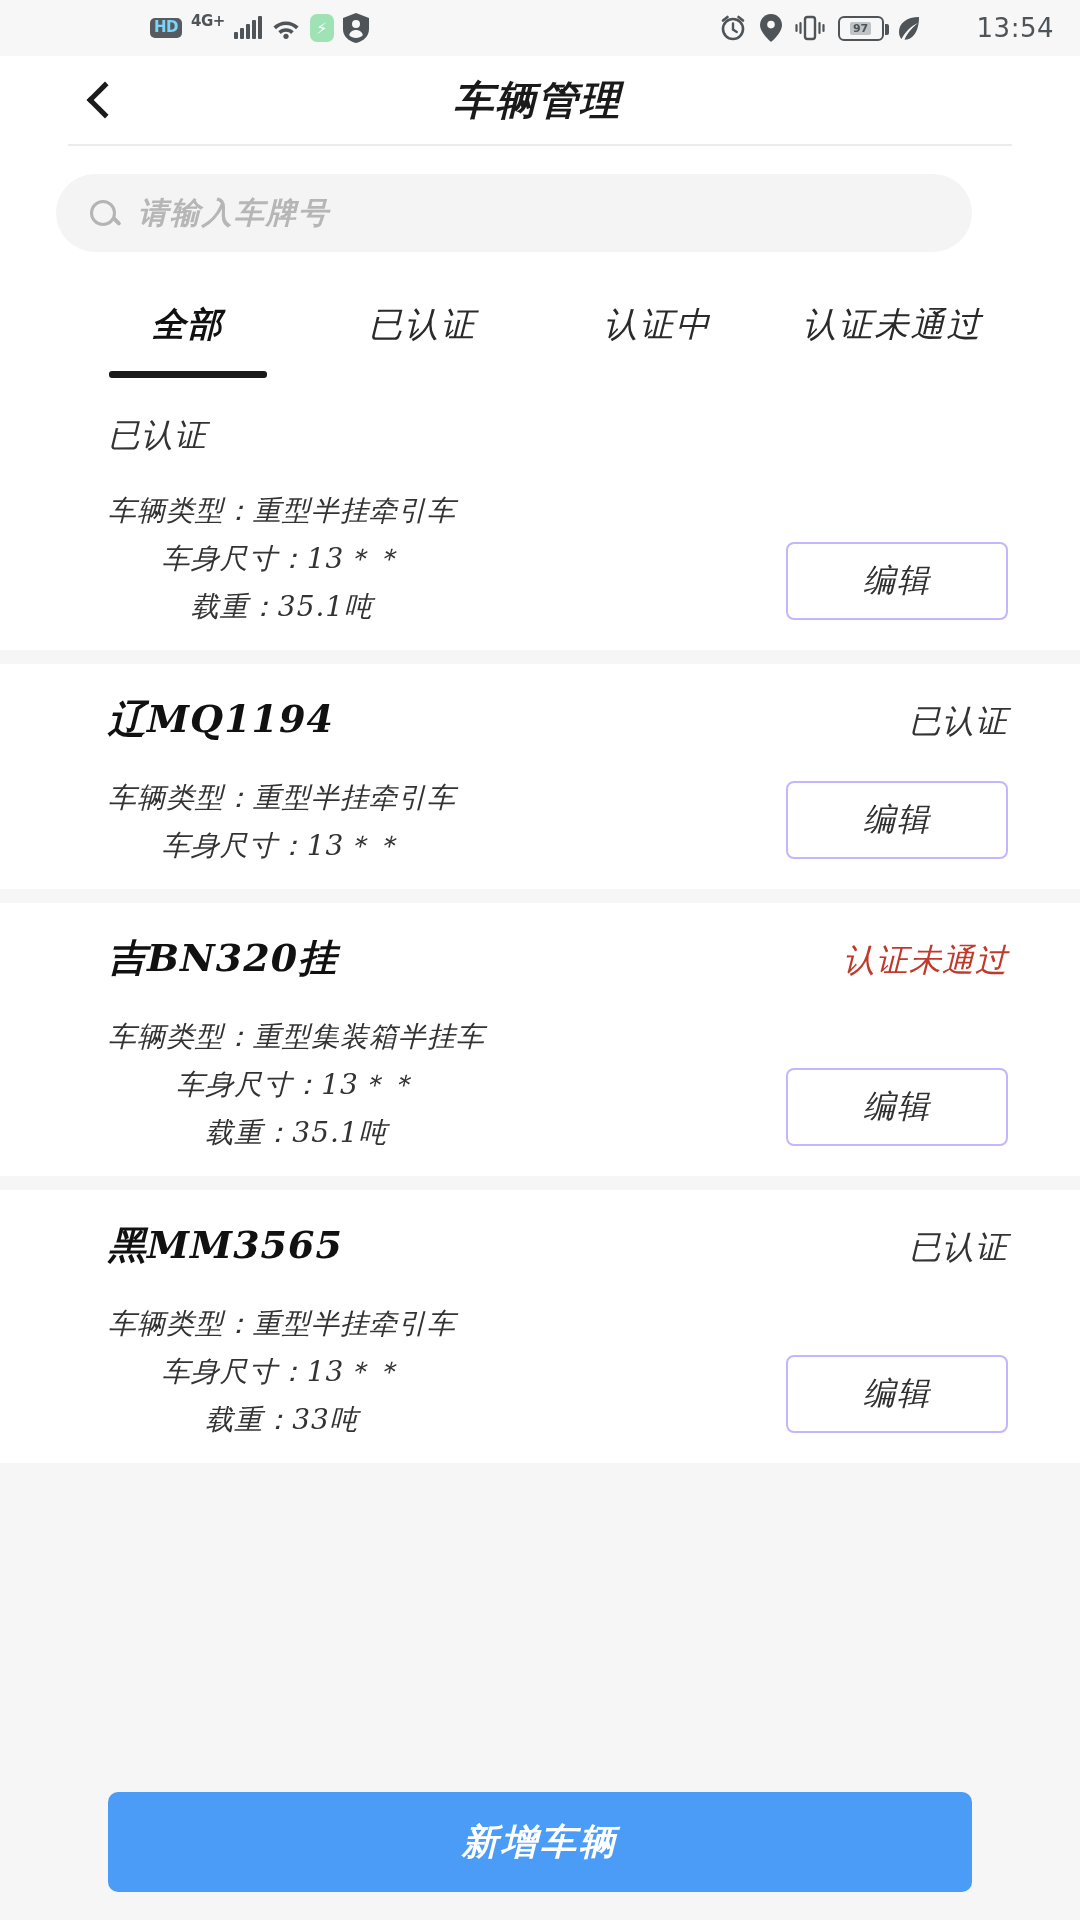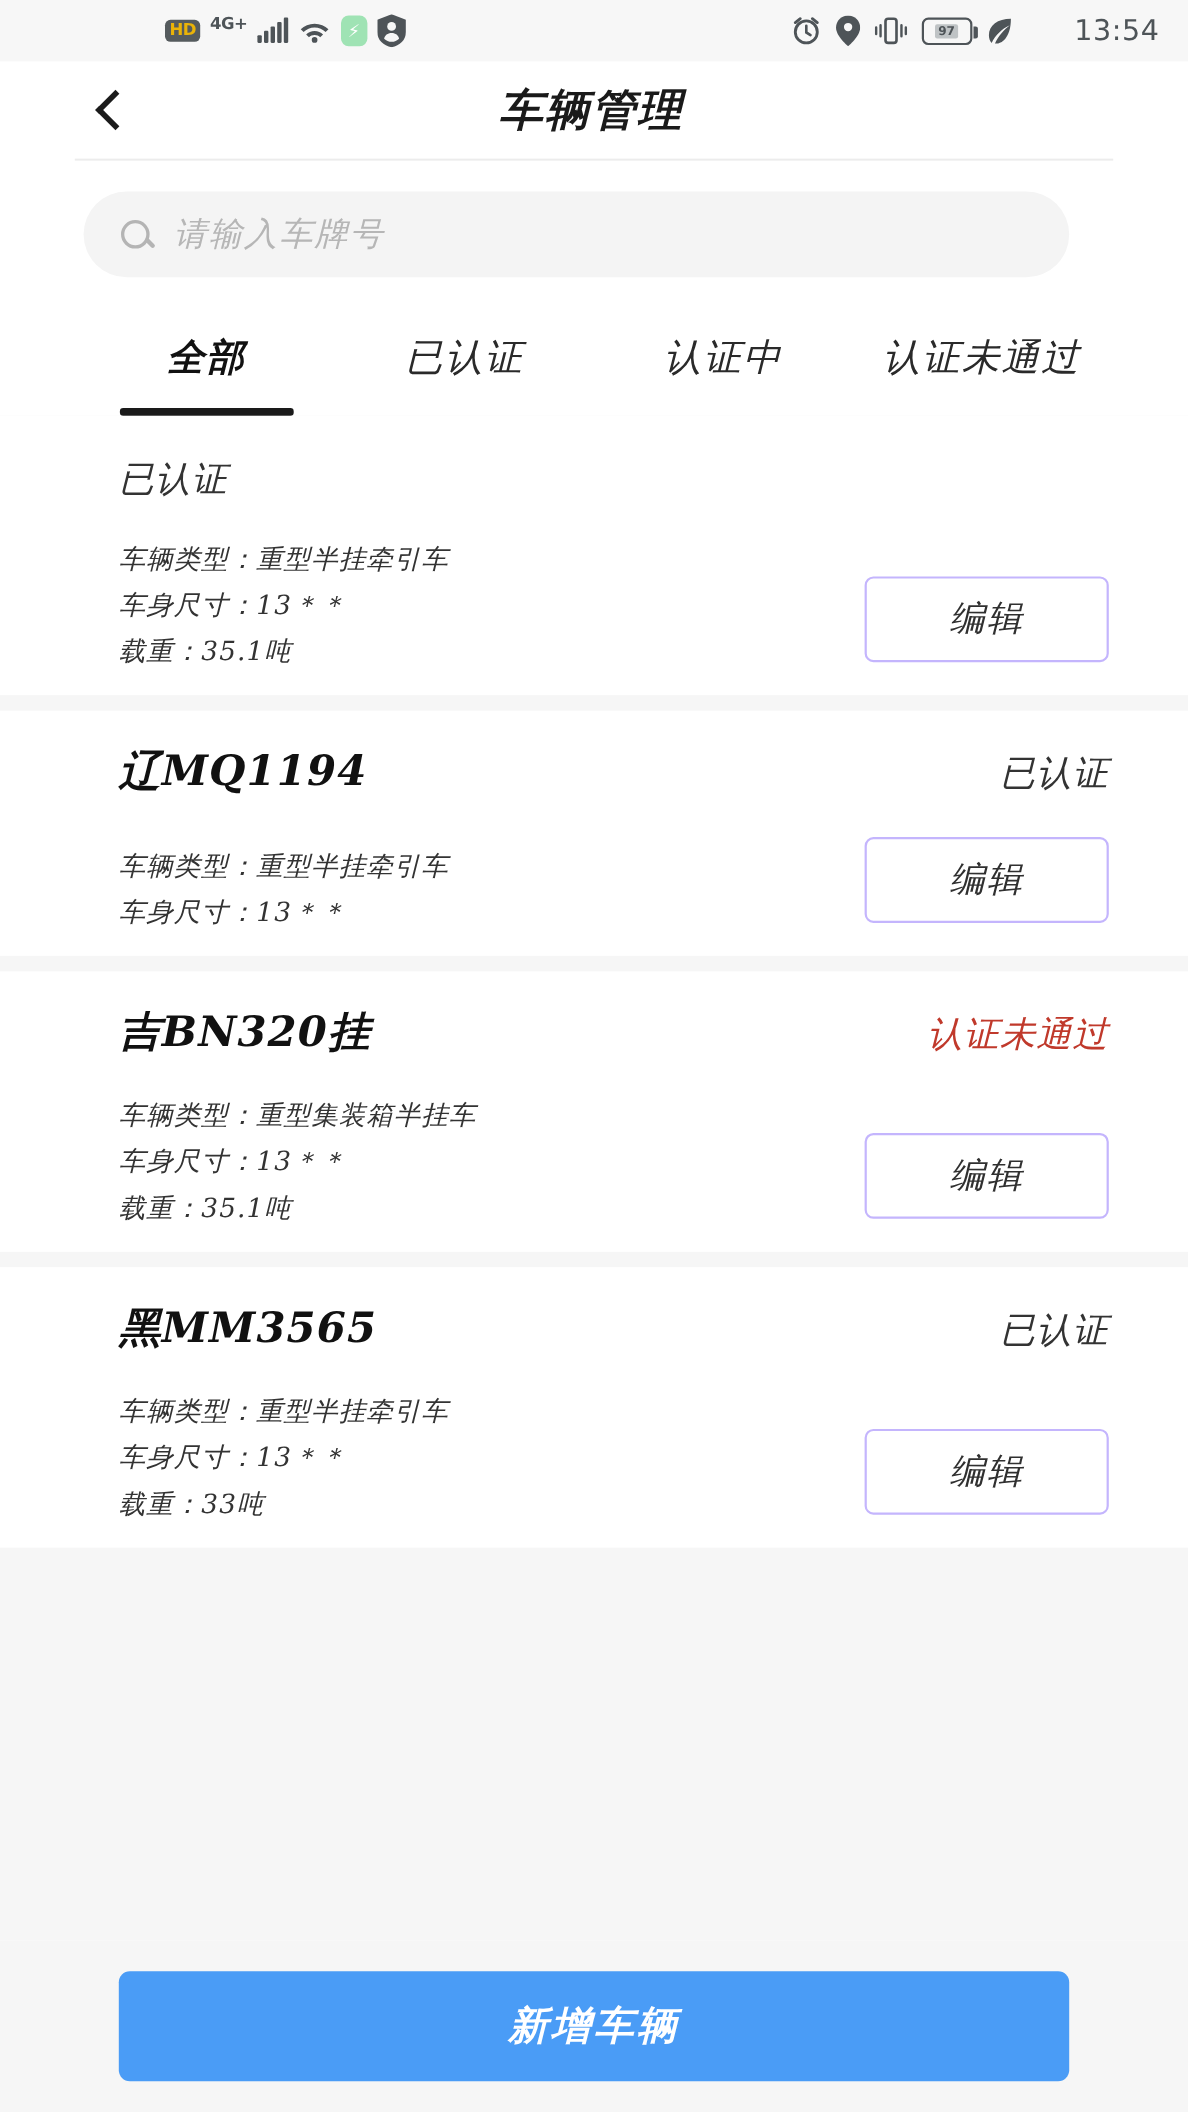--- a/index.html
+++ b/index.html
@@ -26,21 +26,21 @@
     background: #f7f7f7;
     display: flex;
     align-items: center;
     padding: 0 26px 0 150px;
     position: relative;
   }
   .sb-left { display: flex; align-items: center; gap: 9px; }
   .sb-right { display: flex; align-items: center; gap: 13px; margin-left: auto; }
   .ic { display: inline-flex; align-items: center; justify-content: center; }
   .hd-badge {
-    background: #555b5e; color: #eab308; font-size: 15px; font-weight: bold;
+    background: #555b5e; color: #7dd3fc; font-size: 15px; font-weight: bold;
     border-radius: 5px; padding: 2px 4px 3px 4px; line-height: 1;
     letter-spacing: -0.5px;
   }
   .g4 { font-size: 15px; color: #4e5458; font-weight: bold; position: relative; top: -7px; letter-spacing: -0.5px;}
   .bars { display: flex; align-items: flex-end; gap: 2px; height: 22px; }
   .bars i { width: 4px; background: #4e5458; border-radius: 1px; display: block; }
   .bars i:nth-child(1){height:7px}.bars i:nth-child(2){height:11px}
   .bars i:nth-child(3){height:15px}.bars i:nth-child(4){height:19px}.bars i:nth-child(5){height:23px}
   .green-chip {
     width: 24px; height: 28px; border-radius: 7px; background: #9fe3b4;
@@ -80,21 +80,21 @@
     font-size: 40px; color: #1a1a1a; letter-spacing: 2px;
     font-family: "DejaVu Serif", "Liberation Serif", serif;
     font-weight: 600; font-style: italic;
     pointer-events: none;
   }
 
   
   .toppanel { background: #ffffff; padding: 0 0 0 0; }
   .divider-top { height: 2px; background: #ececec; margin: 0 68px; }
 
-  .searchwrap { padding: 28px 108px 0 76px; }
+  .searchwrap { padding: 28px 108px 0 56px; font-weight: bold; }
   .searchbar {
     height: 78px; background: #f4f4f4; border-radius: 39px;
     display: flex; align-items: center; padding: 0 34px;
   }
   .mag {
     width: 26px; height: 26px; border: 3.5px solid #b4b4b4; border-radius: 50%;
     position: relative; flex: 0 0 auto;
   }
   .mag::after {
     content: ""; position: absolute; width: 11px; height: 3.5px;
@@ -148,23 +148,24 @@
     font-size: 32px; letter-spacing: 1px; padding-top: 6px;
     font-family: "DejaVu Serif", "Liberation Serif", serif;
     font-style: italic; font-weight: 500;
   }
   .card-body {
     display: flex; justify-content: space-between; align-items: flex-end;
     margin-top: 34px;
   }
   .specs { display: flex; flex-direction: column; gap: 10px; }
   .spec {
-    font-size: 24px; color: #333333; letter-spacing: 1px;
+    font-size: 28px; color: #333333; letter-spacing: 1px;
     font-family: "DejaVu Serif", "Liberation Serif", serif;
     font-style: italic;
+    text-align: center;
   }
   .edit-btn {
     width: 222px; height: 78px; border: 2px solid #c4b5fd; border-radius: 8px;
     background: #ffffff; display: flex; align-items: center; justify-content: center;
     font-size: 32px; color: #303030; letter-spacing: 2px; cursor: pointer;
     margin-bottom: 6px;
     font-family: "DejaVu Serif", "Liberation Serif", serif;
     font-style: italic; font-weight: 500;
   }
 

